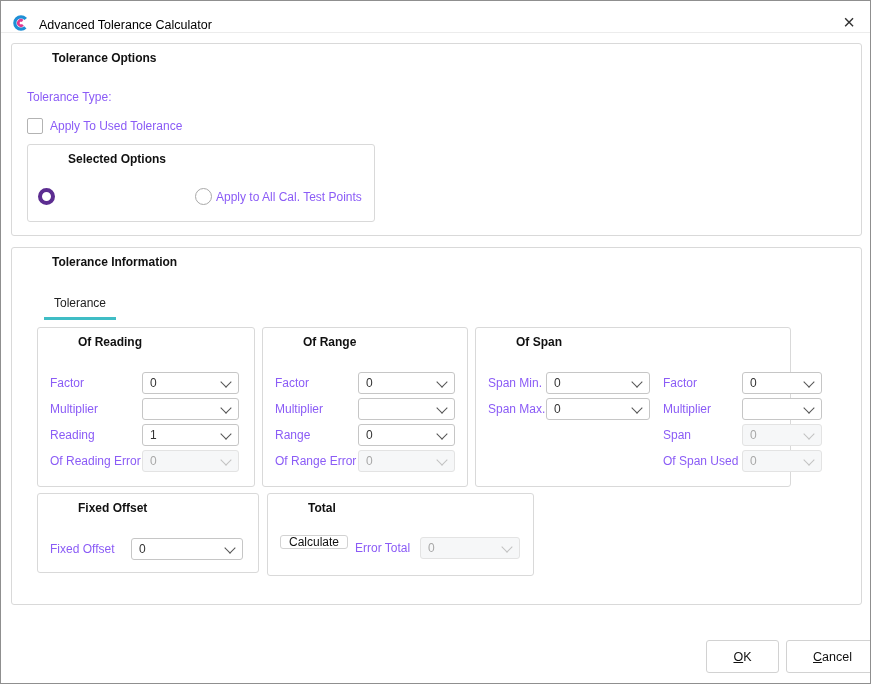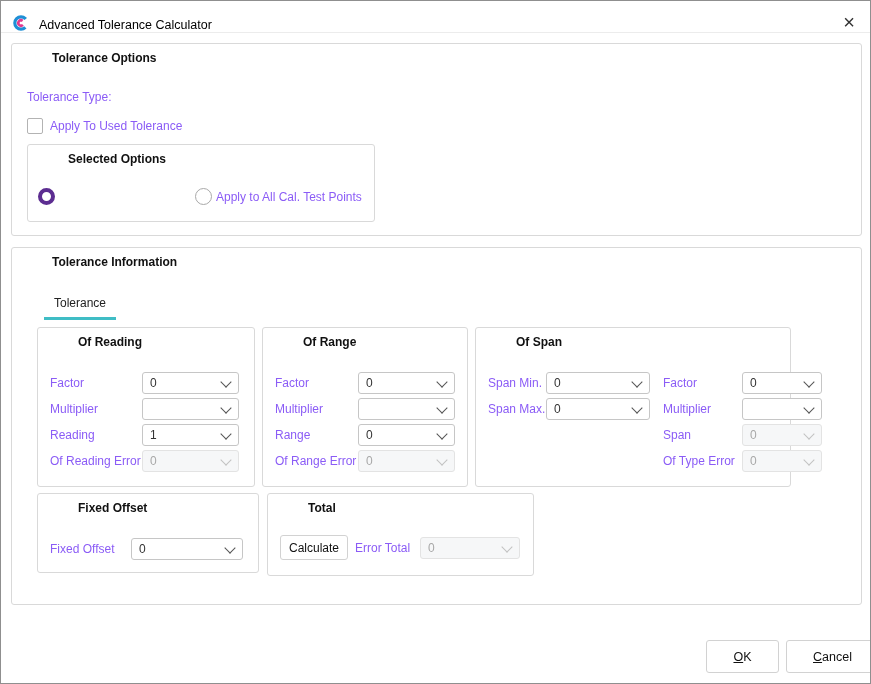--- a/index.html
+++ b/index.html
@@ -180,39 +180,39 @@
         <span class="cval"></span>
         <span class="chev"></span>
       </div>
 
       <span class="flabel" style="left:187px;top:96px">Span</span>
       <div class="combo disabled" style="left:266px;top:96px;width:80px">
         <span class="cval">0</span>
         <span class="chev"></span>
       </div>
 
-      <span class="flabel" style="left:187px;top:122px">Of Type Error</span>
+      <span class="flabel" style="left:187px;top:122px">Of Span Used</span>
       <div class="combo disabled" style="left:266px;top:122px;width:80px">
         <span class="cval">0</span>
         <span class="chev"></span>
       </div>
     </div>
 
     <div class="group" style="left:25px;top:245px;width:222px;height:80px">
       <span class="gtitle">Fixed Offset</span>
       <span class="flabel" style="left:12px;top:44px">Fixed Offset</span>
       <div class="combo" style="left:93px;top:44px;width:112px">
         <span class="cval">0</span>
         <span class="chev"></span>
       </div>
     </div>
 
     <div class="group" style="left:255px;top:245px;width:267px;height:83px">
       <span class="gtitle">Total</span>
-      <div class="btn small" style="left:12px;top:41px;width:68px;height:25px">
+      <div class="btn small" style="left:12px;top:41px;width:68px;height:14px">
         <span>Calculate</span>
       </div>
       <span class="flabel" style="left:87px;top:43px">Error Total</span>
       <div class="combo disabled" style="left:152px;top:43px;width:100px">
         <span class="cval">0</span>
         <span class="chev"></span>
       </div>
     </div>
   </div>
 

